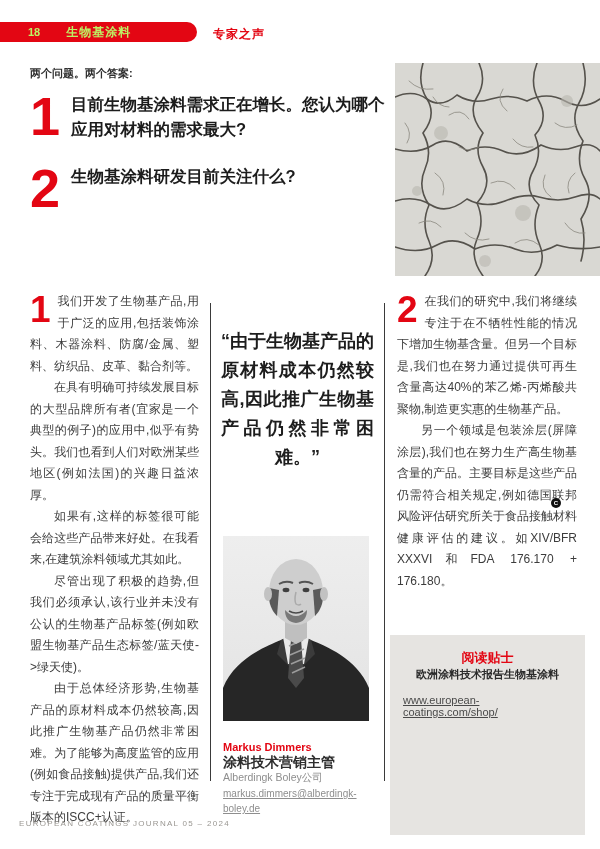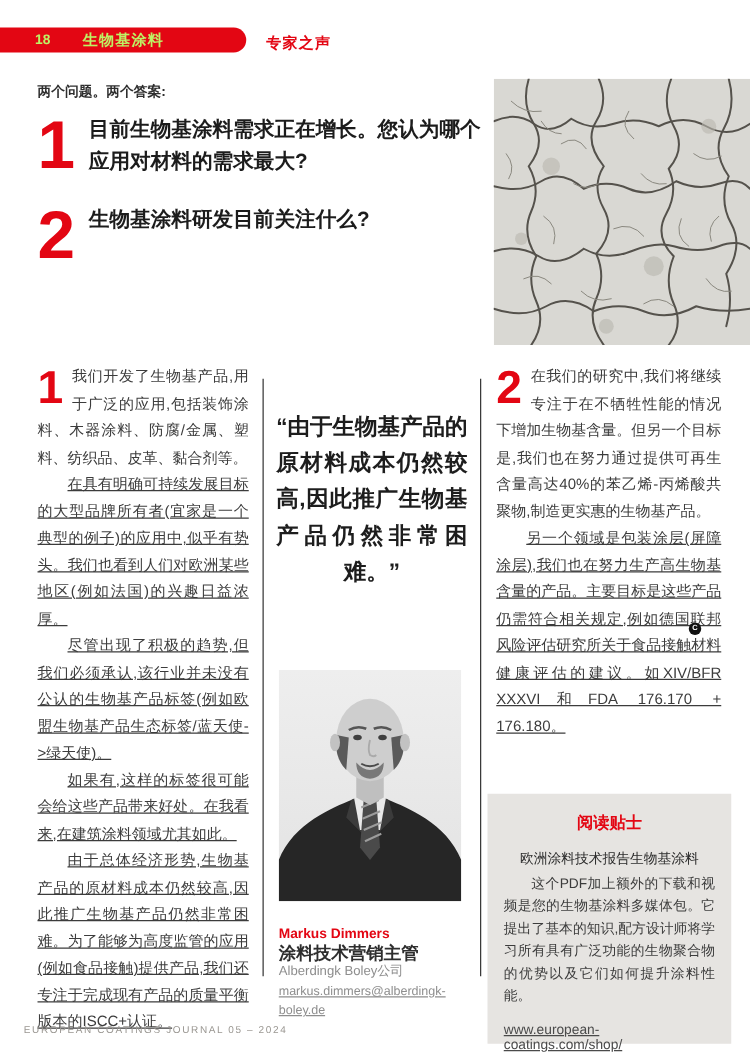--- a/index.html
+++ b/index.html
@@ -34,21 +34,21 @@
   
   .hero { position:absolute; left:395px; top:63px; width:205px; height:213px; }
   .hero svg { display:block; width:100%; height:100%; }
   
   .rule { position:absolute; top:303px; width:1px; height:478px; background:#3a3a3a; }
   .rule-left { left:210px; }
   .rule-right { left:384px; }
   
   .col { position:absolute; font-size:12px; line-height:21.5px; text-align:justify; color:#3c3c3c; }
   .col p { margin:0; }
-  .col p + p { text-indent:2em;text-decoration:underline; }
+  .col p + p { text-indent:2em; }
   .col-left { left:30px; top:291px; width:169px; }
   .col-right { left:397px; top:291px; width:180px; }
   .drop-num {
     float:left; color:#e30613; font-size:37px; font-weight:bold; line-height:0.88;
     margin:3px 7px 0 0;
   }
   .end-mark {
     position:absolute; right:16px; top:207px; width:10px; height:10px; border-radius:50%;
     background:#111; color:#fff; font-size:6px; font-weight:bold;
     display:flex; align-items:center; justify-content:center; line-height:1;
@@ -67,21 +67,21 @@
   .caption .company { color:#8e8e8e; font-size:10.5px; }
   .caption .email {
     color:#8e8e8e; font-size:10px; text-decoration:underline; display:inline-block; margin-top:1px;
   }
   
   .tip-box {
     position:absolute; left:390px; top:635px; width:195px; height:200px;
     background:#e6e4e1; padding:14px 13px 0 13px;
   }
   .tip-title { text-align:center; color:#e30613; font-weight:bold; font-size:13px; }
-  .tip-heading { text-align:center; color:#2b2b2b; font-weight:normal; font-size:11px; margin-top:12px; }
+  .tip-heading { text-align:center; color:#2b2b2b; font-weight:bold; font-size:11px; }
   .tip-body { font-size:11px; line-height:18px; color:#3c3c3c; text-align:justify; text-indent:2em; margin-top:4px; }
   .tip-link {
     display:inline-block; margin-top:12px; font-size:11px; color:#4a4a4a; text-decoration:underline;
   }
   
   .footer {
     position:absolute; left:19px; top:819px; font-size:8px; letter-spacing:1.3px; color:#9a9792;
   }
 </style>
 </head>
@@ -134,22 +134,22 @@
       </g>
     </svg>
   </div>
 
   <div class="rule rule-left"></div>
   <div class="rule rule-right"></div>
 
   <div class="col col-left">
     <p><span class="drop-num">1</span><span>我们开发了生物基产品,用于广泛的应用,包括装饰涂料、木器涂料、防腐/金属、塑料、纺织品、皮革、黏合剂等。</span></p>
     <p>在具有明确可持续发展目标的大型品牌所有者(宜家是一个典型的例子)的应用中,似乎有势头。我们也看到人们对欧洲某些地区(例如法国)的兴趣日益浓厚。</p>
+    <p>如果有,这样的标签很可能会给这些产品带来好处。在我看来,在建筑涂料领域尤其如此。</p>
     <p>尽管出现了积极的趋势,但我们必须承认,该行业并未没有公认的生物基产品标签(例如欧盟生物基产品生态标签/蓝天使-&gt;绿天使)。</p>
-    <p>如果有,这样的标签很可能会给这些产品带来好处。在我看来,在建筑涂料领域尤其如此。</p>
     <p>由于总体经济形势,生物基产品的原材料成本仍然较高,因此推广生物基产品仍然非常困难。为了能够为高度监管的应用(例如食品接触)提供产品,我们还专注于完成现有产品的质量平衡版本的ISCC+认证。</p>
   </div>
 
   <div class="quote">“由于生物基产品的原材料成本仍然较高,因此推广生物基产品仍然非常困难。”</div>
 
   <div class="portrait">
     <svg viewBox="0 0 146 185" preserveAspectRatio="none">
       <defs>
         <linearGradient id="bg" x1="0" y1="0" x2="0" y2="1">
           <stop offset="0" stop-color="#eeeeee"></stop>
@@ -203,19 +203,18 @@
 
   <div class="col col-right">
     <p><span class="drop-num">2</span><span>在我们的研究中,我们将继续专注于在不牺牲性能的情况下增加生物基含量。但另一个目标是,我们也在努力通过提供可再生含量高达40%的苯乙烯-丙烯酸共聚物,制造更实惠的生物基产品。</span></p>
     <p>另一个领域是包装涂层(屏障涂层),我们也在努力生产高生物基含量的产品。主要目标是这些产品仍需符合相关规定,例如德国联邦风险评估研究所关于食品接触材料健康评估的建议。如XIV/BFR XXXVI和FDA 176.170 + 176.180。</p>
     <span class="end-mark">C</span>
   </div>
 
   <div class="tip-box">
     <div class="tip-title">阅读贴士</div>
     <div class="tip-heading">欧洲涂料技术报告生物基涂料</div>
-    <div class="tip-body">这个PDF加上额外的下载和视频是您的生物基涂料多媒体包。它提出了基本的知识,配方设计师将学习所有具有广泛功能的生物聚合物的优势以及它们如何提升涂料性能。</div>
     <a class="tip-link" href="#">www.european-coatings.com/shop/</a>
   </div>
 
   <div class="footer">EUROPEAN COATINGS JOURNAL 05 – 2024</div>
 
 </div>
 
 </body></html>

